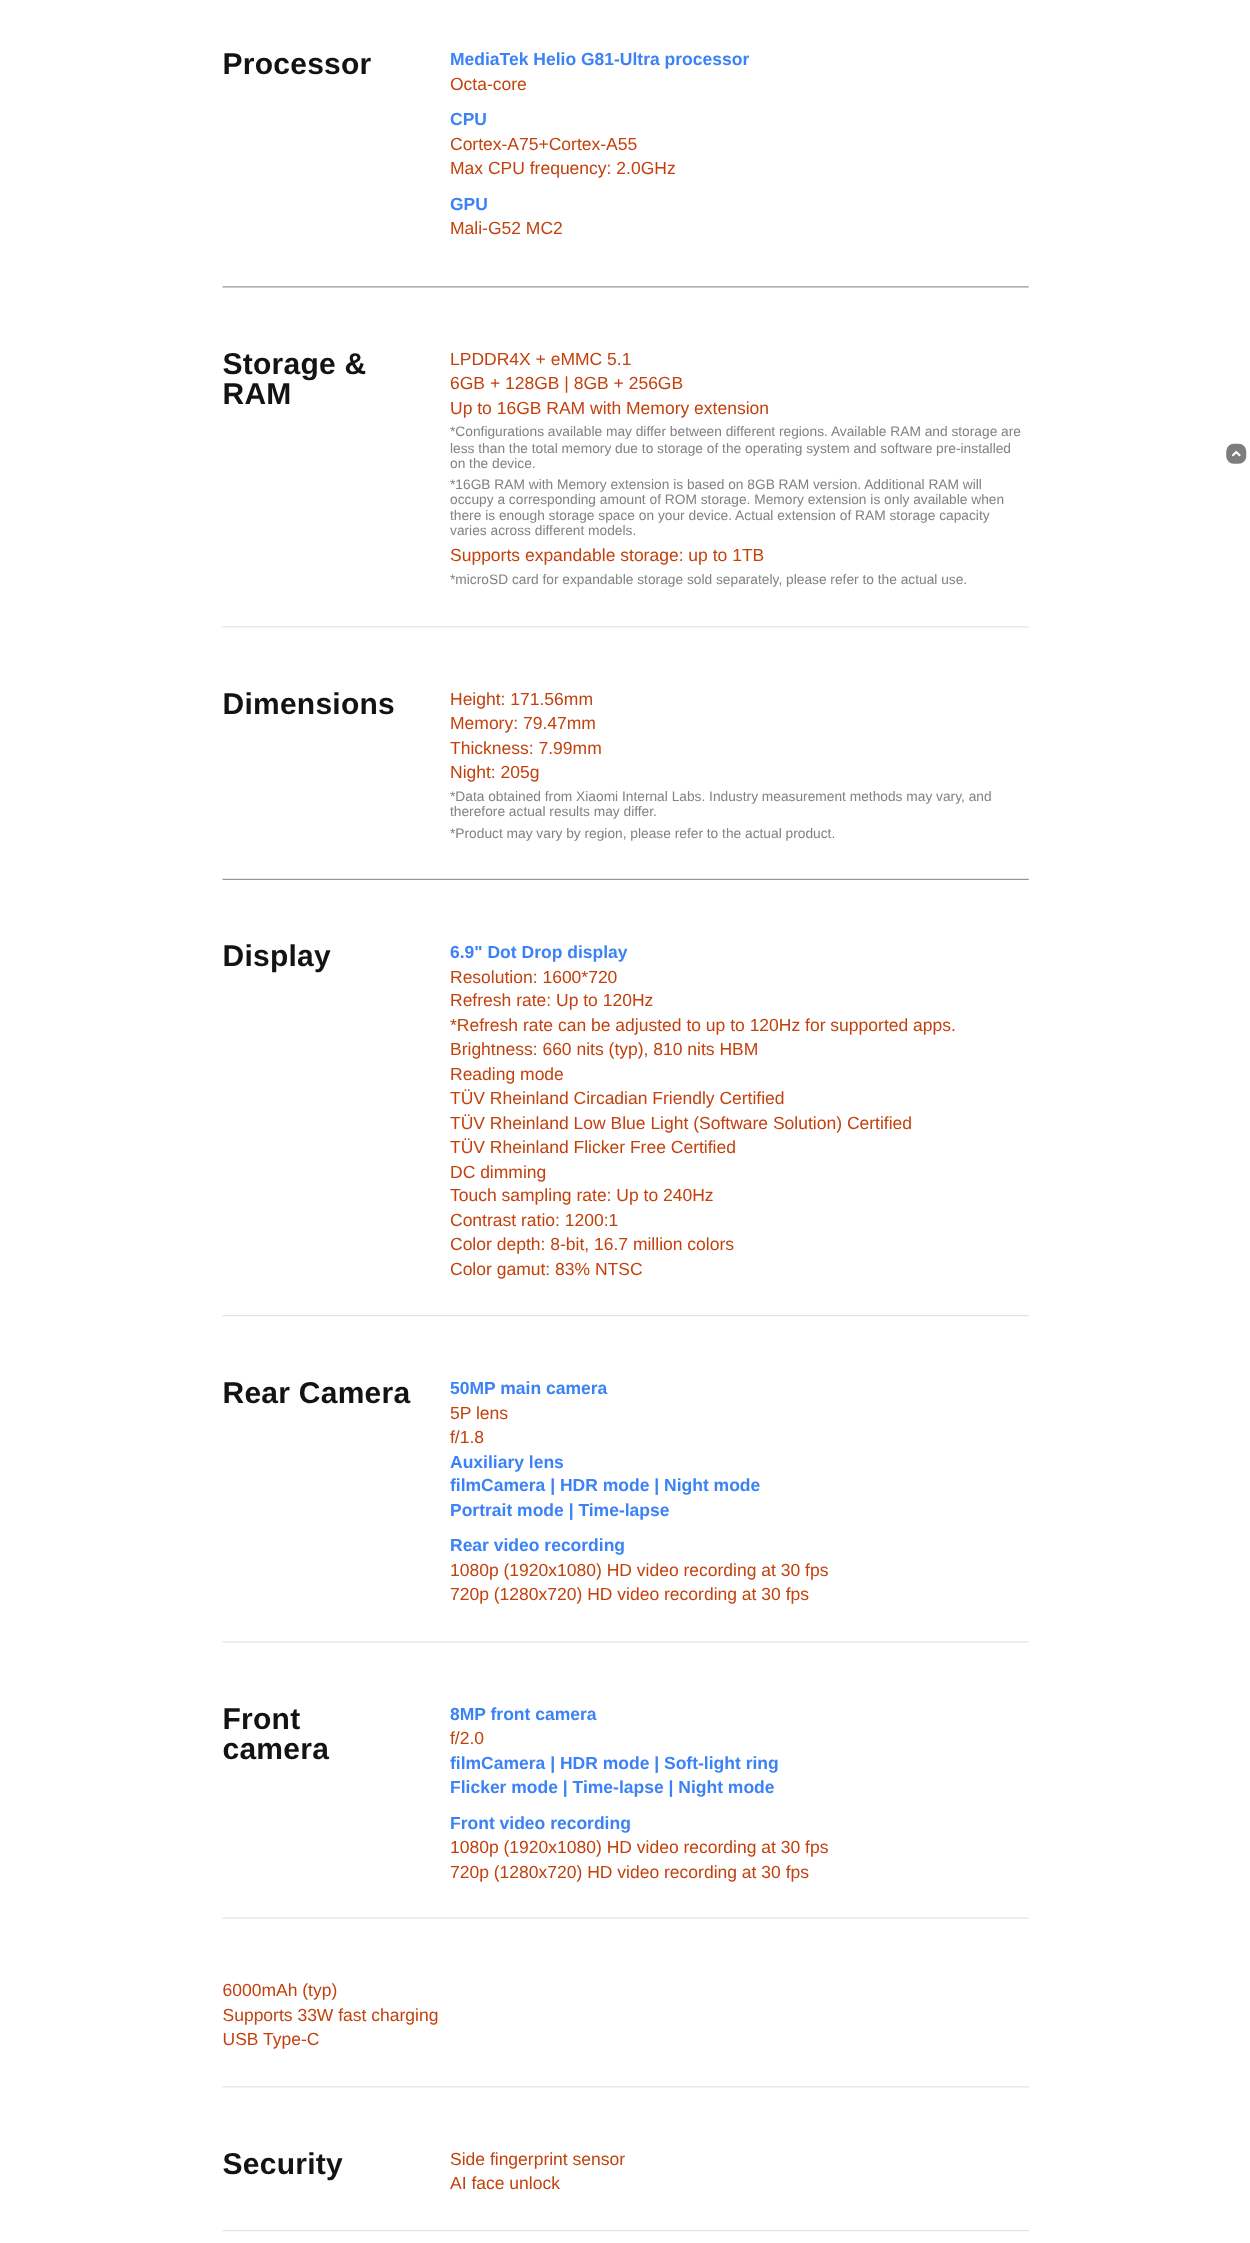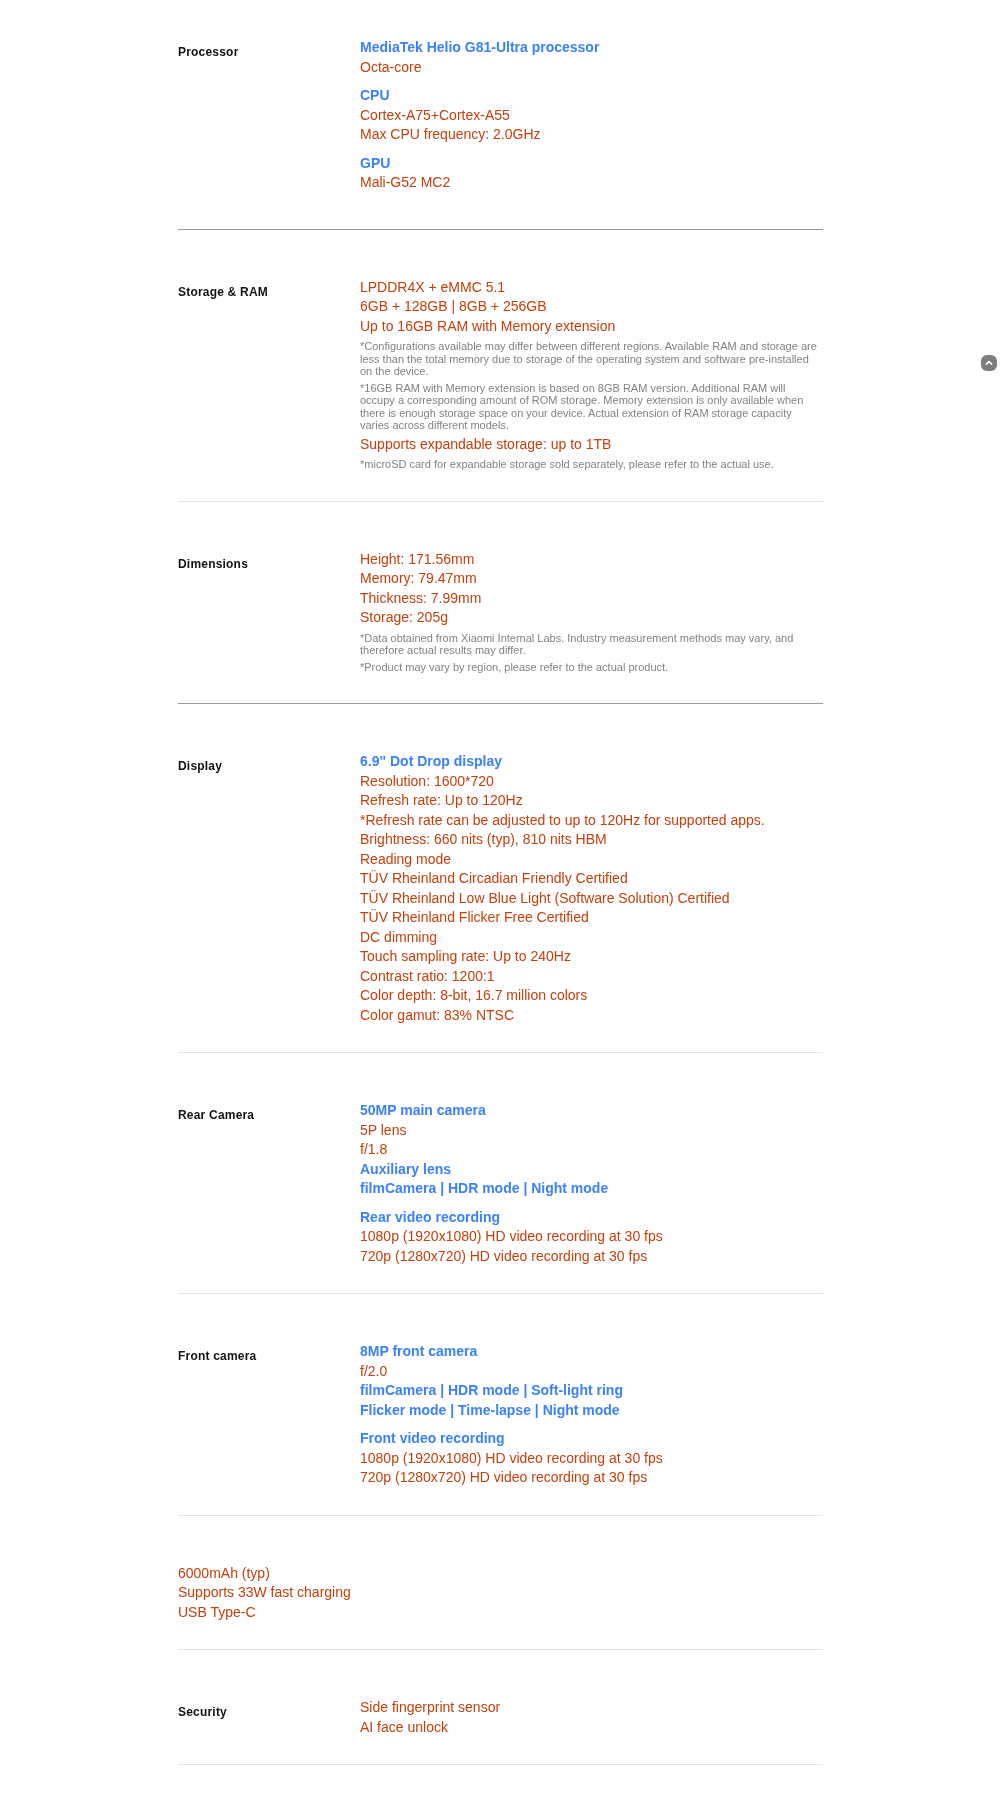--- a/index.html
+++ b/index.html
@@ -21,21 +21,21 @@
     border-bottom: 1px solid #e4e4e4;
   }
   section.spec-section.first { padding-top: 40px; padding-bottom: 36px; }
   section.spec-section.divider-dark { border-bottom-color: #979797; }
   section.spec-section.last { border-bottom: 1px solid #e4e4e4; justify-content: flex-end; }
 
   h2.section-title {
     width: 152px;
     margin-right: 30px;
     flex: 0 0 152px;
-    font-size: 12px;
+    font-size: 24px;
     line-height: 24px;
     font-weight: bold;
     color: #131313;
     letter-spacing: 0.2px;
   }
   .section-content { flex: 1 1 auto; margin-top: -2px; }
 
   .block + .block { margin-top: 9px; }
 
   .row { font-size: 14px; line-height: 19.5px; }
@@ -103,21 +103,21 @@
           </div>
         </div>
       </section>
       <section class="spec-section divider-dark">
         <h2 class="section-title">Dimensions</h2>
         <div class="section-content">
           <div class="block">
             <p class="row row-normal">Height: 171.56mm</p>
             <p class="row row-normal">Memory: 79.47mm</p>
             <p class="row row-normal">Thickness: 7.99mm</p>
-            <p class="row row-normal">Storage: 205g</p>
+            <p class="row row-normal">Night: 205g</p>
             <p class="row row-fine">*Data obtained from Xiaomi Internal Labs. Industry measurement methods may vary, and therefore actual results may differ.</p>
             <p class="row row-fine">*Product may vary by region, please refer to the actual product.</p>
           </div>
         </div>
       </section>
       <section class="spec-section">
         <h2 class="section-title">Display</h2>
         <div class="section-content">
           <div class="block">
             <p class="row row-bold">6.9" Dot Drop display</p>
@@ -139,20 +139,21 @@
       </section>
       <section class="spec-section">
         <h2 class="section-title">Rear Camera</h2>
         <div class="section-content">
           <div class="block">
             <p class="row row-bold">50MP main camera</p>
             <p class="row row-normal">5P lens</p>
             <p class="row row-normal">f/1.8</p>
             <p class="row row-bold">Auxiliary lens</p>
             <p class="row row-bold">filmCamera | HDR mode | Night mode</p>
+            <p class="row row-bold">Portrait mode | Time-lapse</p>
           </div>
           <div class="block">
             <p class="row row-bold">Rear video recording</p>
             <p class="row row-normal">1080p (1920x1080) HD video recording at 30 fps</p>
             <p class="row row-normal">720p (1280x720) HD video recording at 30 fps</p>
           </div>
         </div>
       </section>
       <section class="spec-section">
         <h2 class="section-title">Front camera</h2>

